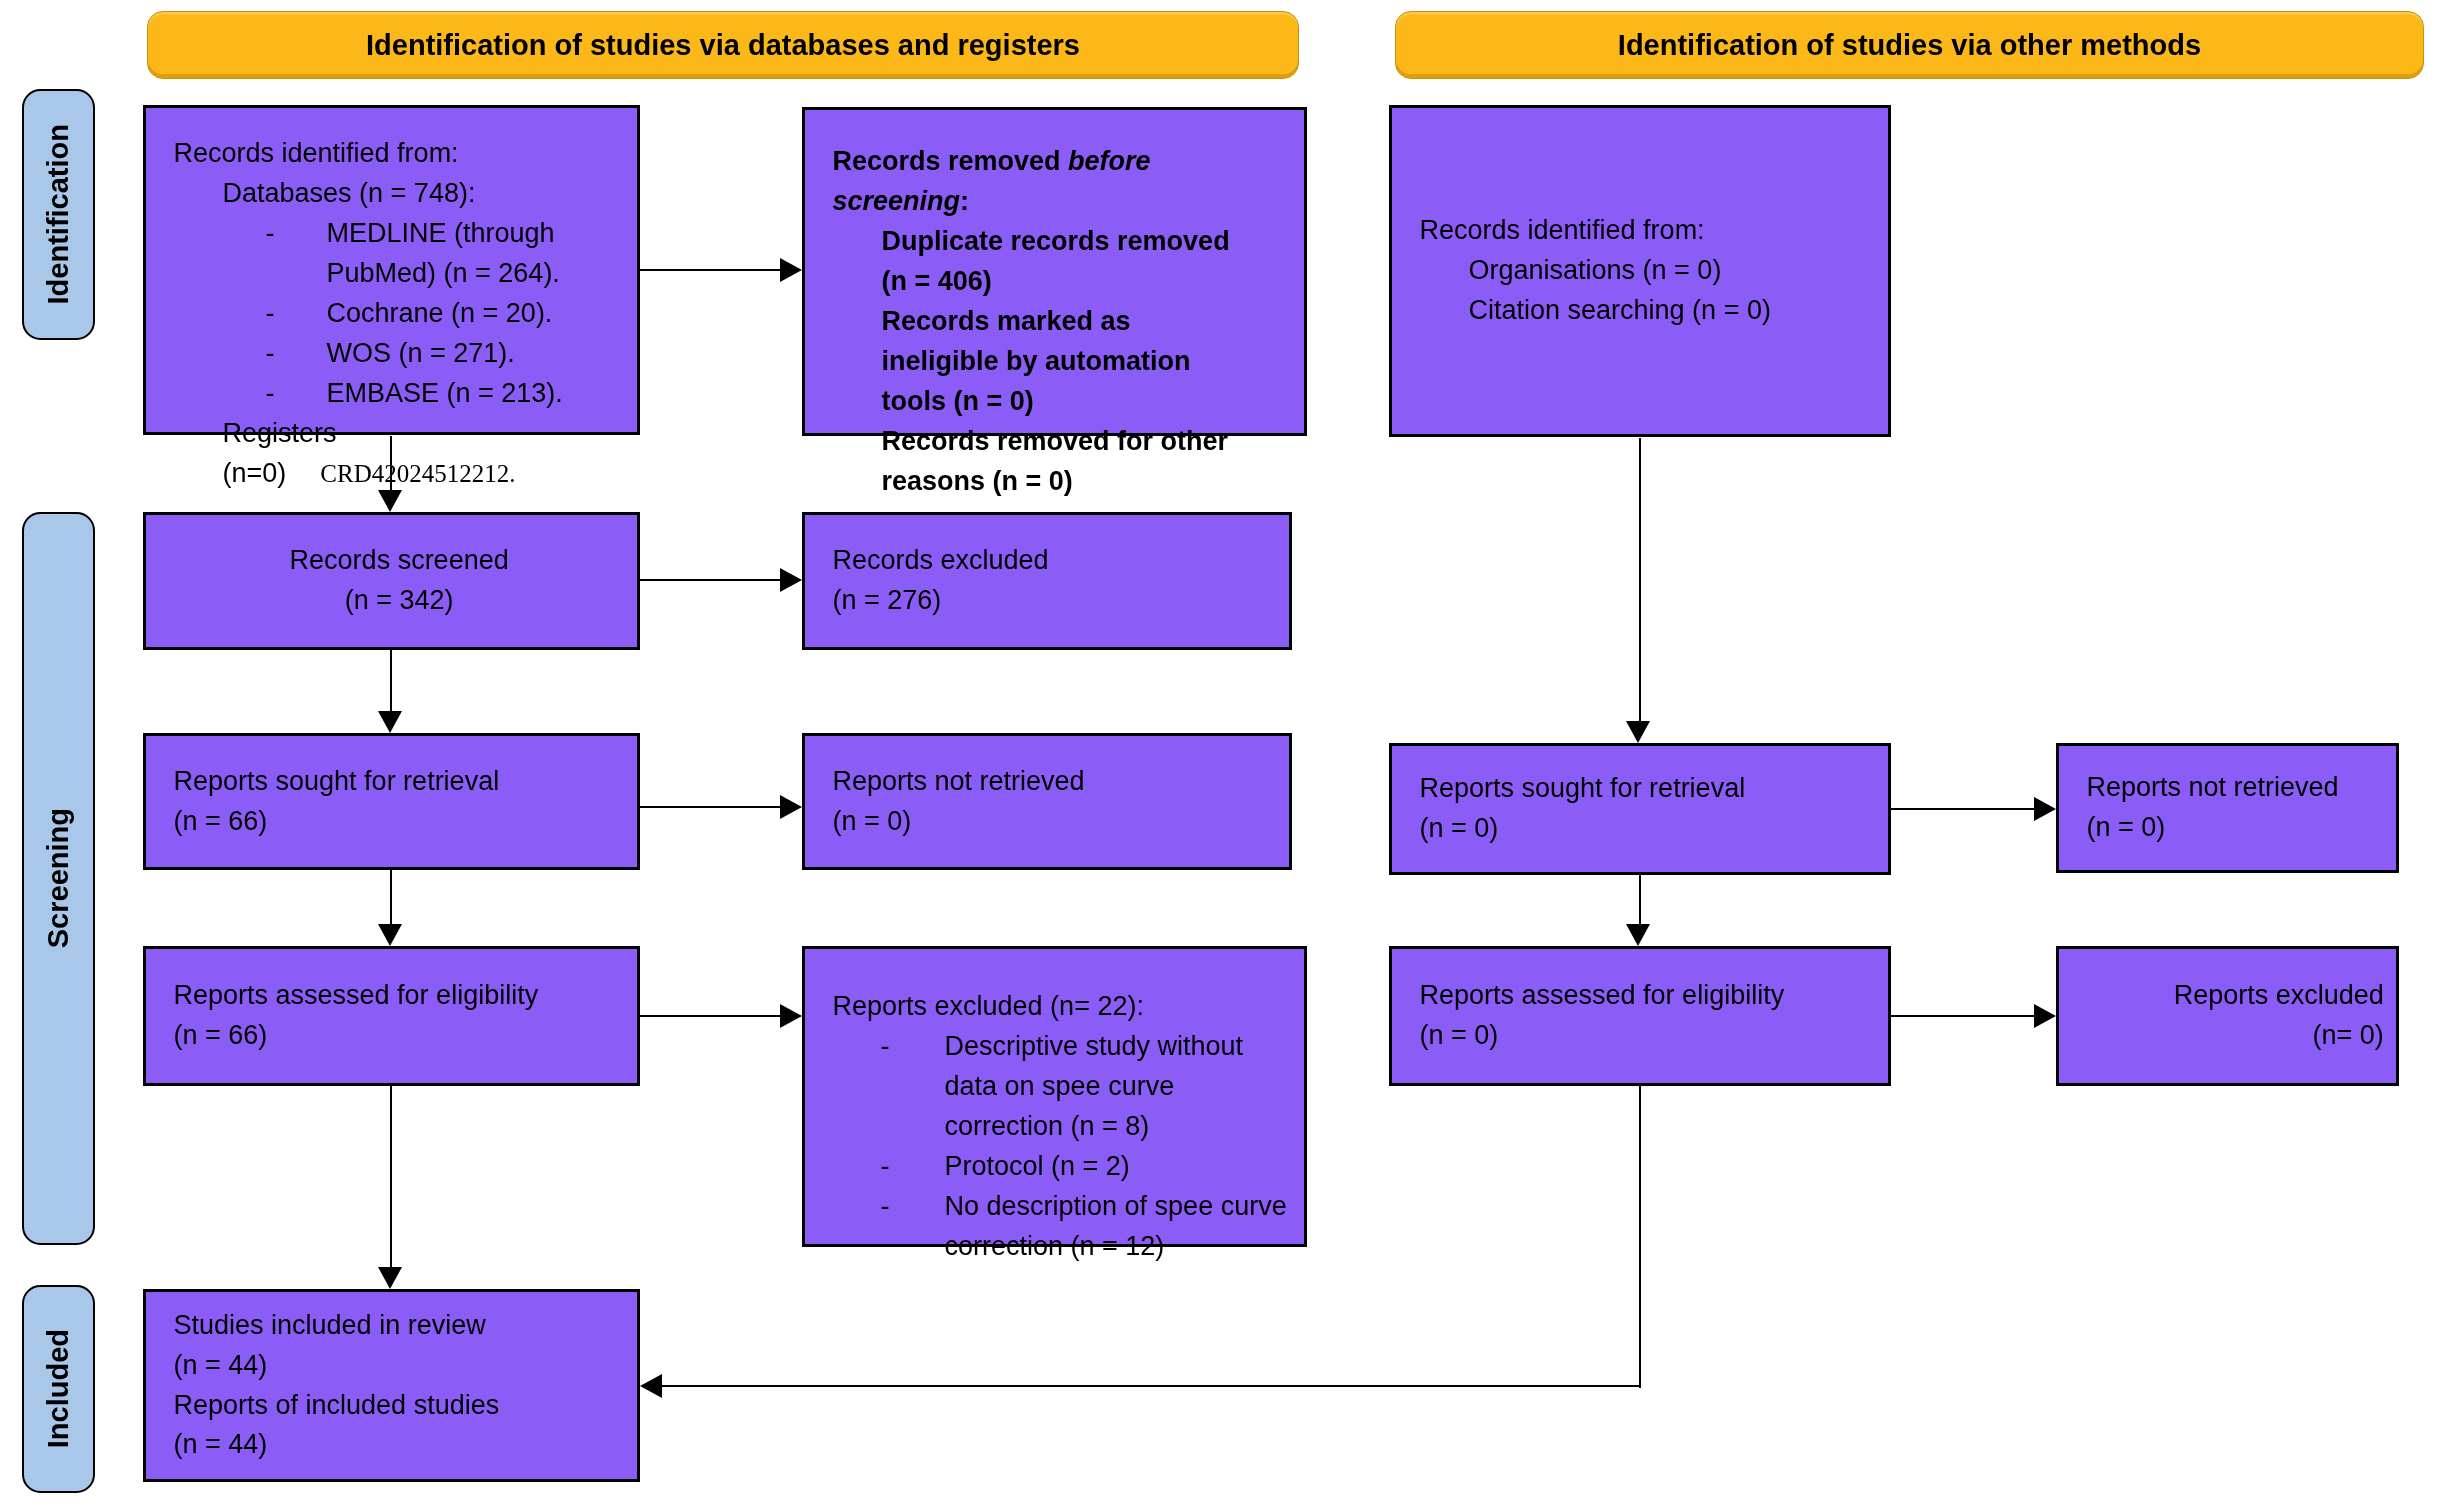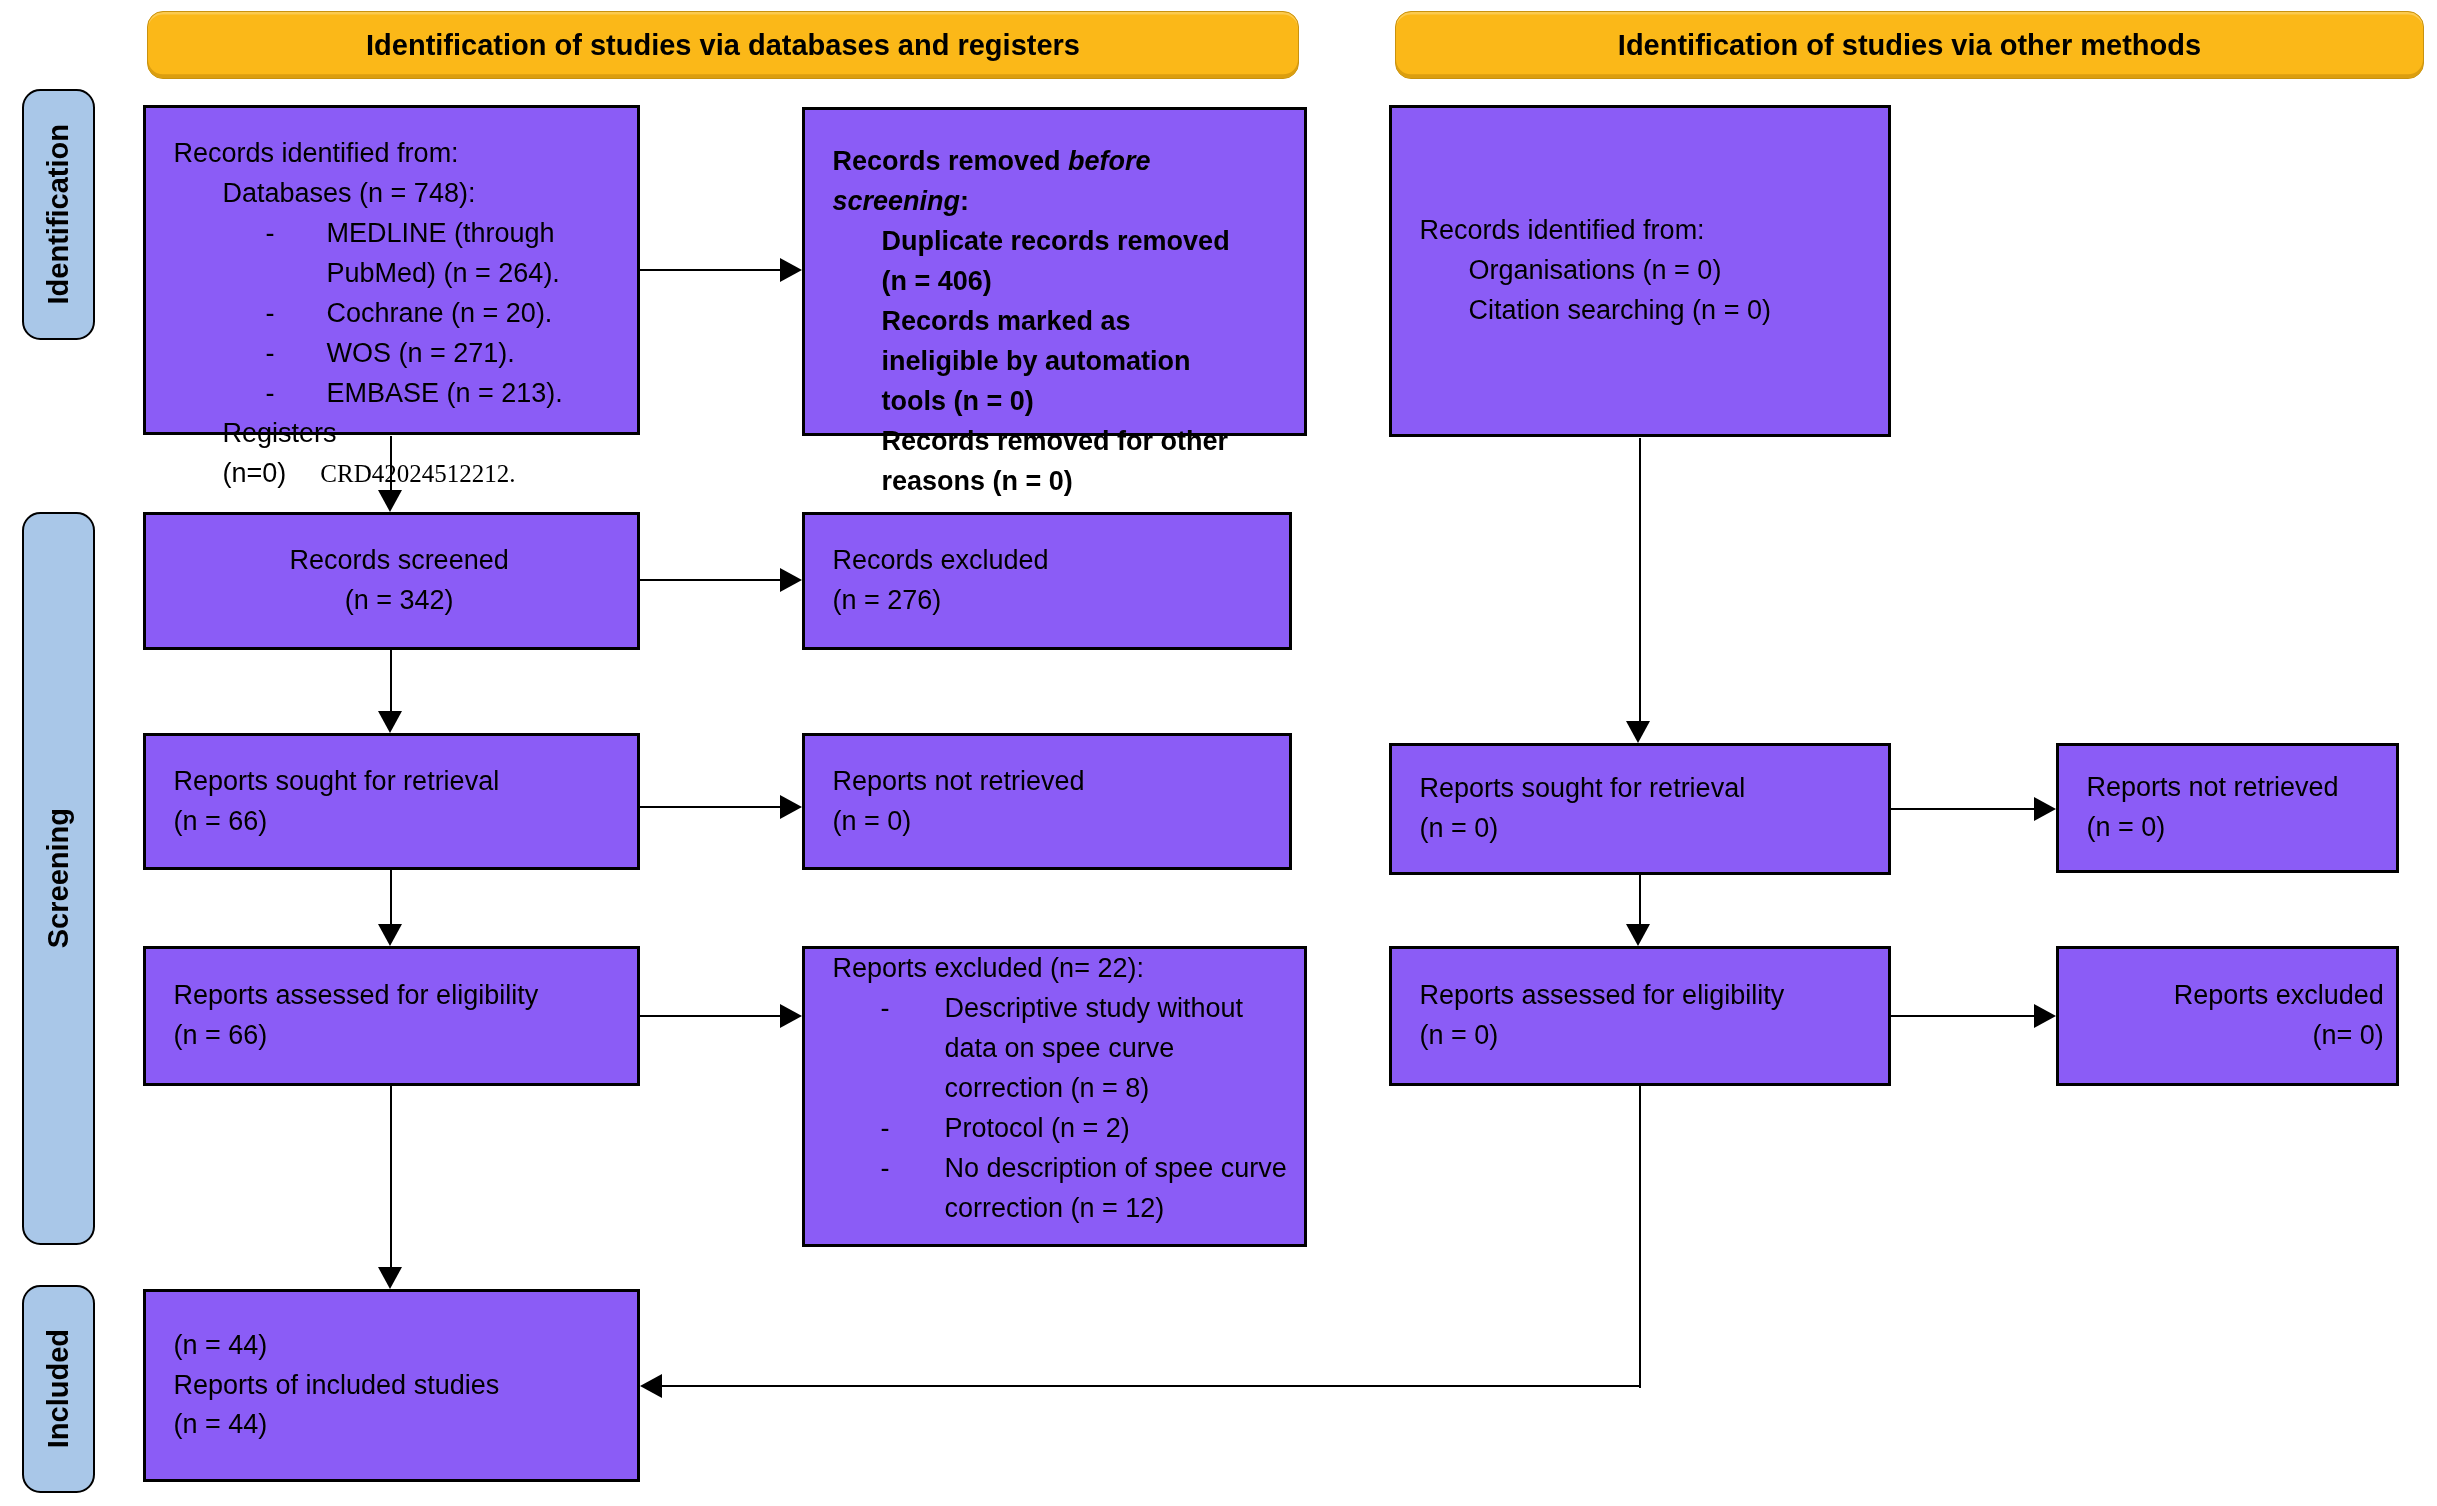--- a/index.html
+++ b/index.html
@@ -65,21 +65,21 @@
   #box-db-identified{left:143px;top:105px;width:497px;height:330px;padding-top:26px;}
   #box-records-removed{left:802px;top:107px;width:505px;height:329px;padding-top:32px;font-weight:bold;}
   #box-other-identified{left:1389px;top:105px;width:502px;height:332px;}
   #box-records-screened{left:143px;top:512px;width:497px;height:138px;align-items:center;}
   #box-records-excluded{left:802px;top:512px;width:490px;height:138px;}
   #box-reports-sought-db{left:143px;top:733px;width:497px;height:137px;}
   #box-reports-not-retrieved-db{left:802px;top:733px;width:490px;height:137px;}
   #box-reports-sought-other{left:1389px;top:743px;width:502px;height:132px;}
   #box-reports-not-retrieved-other{left:2056px;top:743px;width:343px;height:130px;}
   #box-reports-assessed-db{left:143px;top:946px;width:497px;height:140px;}
-  #box-reports-excluded-db{left:802px;top:946px;width:505px;height:301px;}
+  #box-reports-excluded-db{left:802px;top:946px;width:505px;height:301px;padding-top:38px;}
   #box-reports-assessed-other{left:1389px;top:946px;width:502px;height:140px;}
   #box-reports-excluded-other{left:2056px;top:946px;width:343px;height:140px;align-items:flex-end;}
   #box-included{left:143px;top:1289px;width:497px;height:193px;}
   
   .vline{position:absolute;width:2.4px;background:#000;}
   .hline{position:absolute;height:2.4px;background:#000;}
   .arr-down{position:absolute;width:0;height:0;
     border-left:12.2px solid transparent;border-right:12.2px solid transparent;
     border-top:22px solid #000;}
   .arr-right{position:absolute;width:0;height:0;
@@ -198,20 +198,21 @@
   <div class="box pl vcenter" id="box-reports-assessed-other">
     <div>Reports assessed for eligibility</div>
     <div>(n = 0)</div>
   </div>
   <div class="box pl vcenter" id="box-reports-excluded-other">
     <div>Reports excluded</div>
     <div>(n= 0)</div>
   </div>
 
   <div class="box pl vcenter" id="box-included">
+    <div>Studies included in review</div>
     <div>(n = 44)</div>
     <div>Reports of included studies</div>
     <div>(n = 44)</div>
   </div>
 
   <div class="vline" style="left:390px;top:436px;height:59px;"></div>
   <div class="arr-down" style="left:378px;top:490px;"></div>
 
   <div class="vline" style="left:390px;top:650px;height:62px;"></div>
   <div class="arr-down" style="left:378px;top:711px;"></div>

